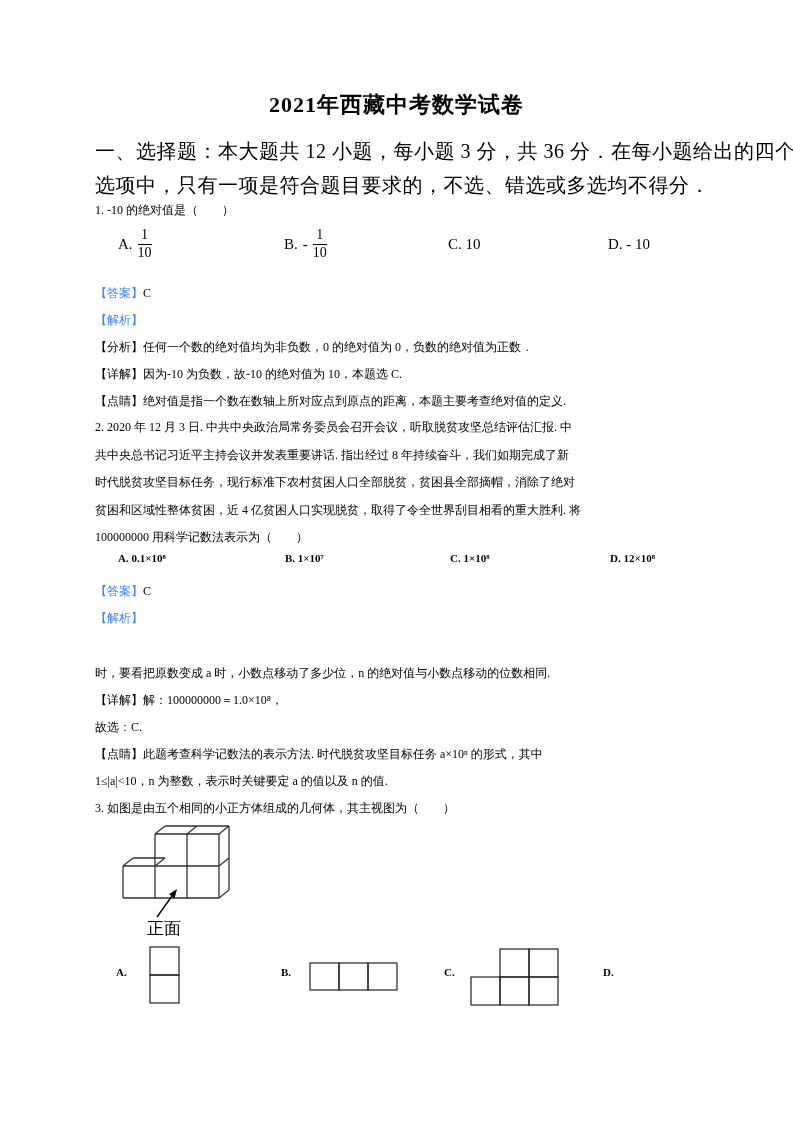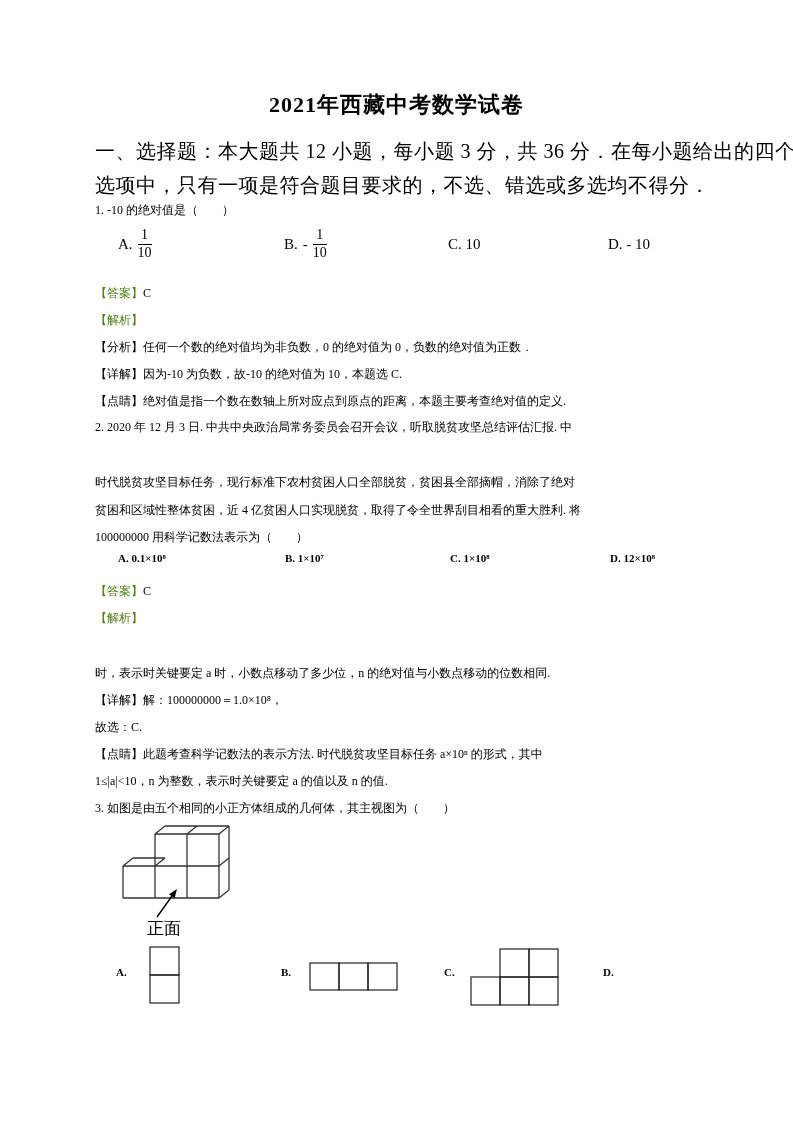--- a/index.html
+++ b/index.html
@@ -23,21 +23,21 @@
     position:absolute;
     left:0;top:90px;width:100%;
     text-align:center;
     font-size:22px;font-weight:bold;
     letter-spacing:1px;
   }
   .heading{
     font-size:20px;font-weight:normal;
     letter-spacing:0.5px;
   }
-  .blue{color:#4d7c0f;}
+  .blue{color:#3b82f6;}
   .opt{
     position:absolute;
     display:flex;align-items:center;gap:5px;
     height:48px;
     font-size:15px;white-space:nowrap;
   }
   .frac{
     display:inline-flex;flex-direction:column;
     text-align:center;line-height:1.2;font-size:14px;
   }
@@ -81,32 +81,33 @@
     <span>D. ‐ 10</span>
   </div>
 
   <div class="line" style="top:283px"><span class="blue">【答案】</span><span>C</span></div>
   <div class="line" style="top:310px"><span class="blue">【解析】</span></div>
   <div class="line" style="top:337px">【分析】任何一个数的绝对值均为非负数，0 的绝对值为 0，负数的绝对值为正数．</div>
   <div class="line" style="top:364px">【详解】因为-10 为负数，故-10 的绝对值为 10，本题选 C.</div>
   <div class="line" style="top:391px">【点睛】绝对值是指一个数在数轴上所对应点到原点的距离，本题主要考查绝对值的定义.</div>
 
   <div class="line" style="top:417px">2. 2020 年 12 月 3 日. 中共中央政治局常务委员会召开会议，听取脱贫攻坚总结评估汇报. 中</div>
+  <div class="line" style="top:445px">共中央总书记习近平主持会议并发表重要讲话. 指出经过 8 年持续奋斗，我们如期完成了新</div>
   <div class="line" style="top:472px">时代脱贫攻坚目标任务，现行标准下农村贫困人口全部脱贫，贫困县全部摘帽，消除了绝对</div>
   <div class="line" style="top:500px">贫困和区域性整体贫困，近 4 亿贫困人口实现脱贫，取得了令全世界刮目相看的重大胜利. 将</div>
   <div class="line" style="top:527px">100000000 用科学记数法表示为（　　）</div>
 
   <div class="optlabel" style="left:118px;top:552px">A. 0.1×10⁸</div>
   <div class="optlabel" style="left:285px;top:552px">B. 1×10⁷</div>
   <div class="optlabel" style="left:450px;top:552px">C. 1×10⁸</div>
   <div class="optlabel" style="left:610px;top:552px">D. 12×10⁸</div>
 
   <div class="line" style="top:581px"><span class="blue">【答案】</span><span>C</span></div>
   <div class="line" style="top:608px"><span class="blue">【解析】</span></div>
-  <div class="line" style="top:663px">时，表示时关键要定 a 时，小数点移动了多少位，n 的绝对值与小数点移动的位数相同.</div>
+  <div class="line" style="top:663px">时，要看把原数变成 a 时，小数点移动了多少位，n 的绝对值与小数点移动的位数相同.</div>
   <div class="line" style="top:690px">【详解】解：100000000＝1.0×10⁸，</div>
   <div class="line" style="top:717px">故选：C.</div>
   <div class="line" style="top:744px">【点睛】此题考查科学记数法的表示方法. 时代脱贫攻坚目标任务 a×10ⁿ 的形式，其中</div>
   <div class="line" style="top:771px">1≤|a|&lt;10，n 为整数，表示时关键要定 a 的值以及 n 的值.</div>
 
   <div class="line" style="top:798px">3. 如图是由五个相同的小正方体组成的几何体，其主视图为（　　）</div>
 
   <svg style="left:103px;top:826px" width="220" height="114" viewBox="0 0 220 114">
     <g fill="none" stroke="#333" stroke-width="1.3">
 

